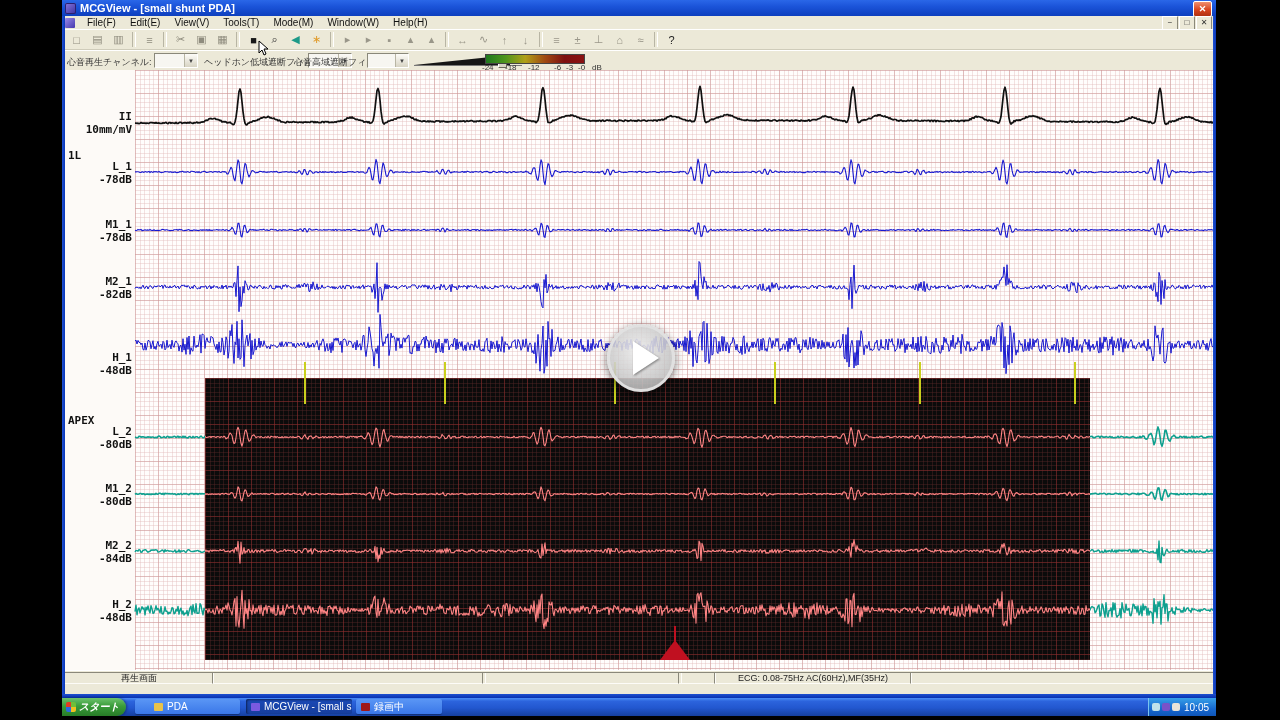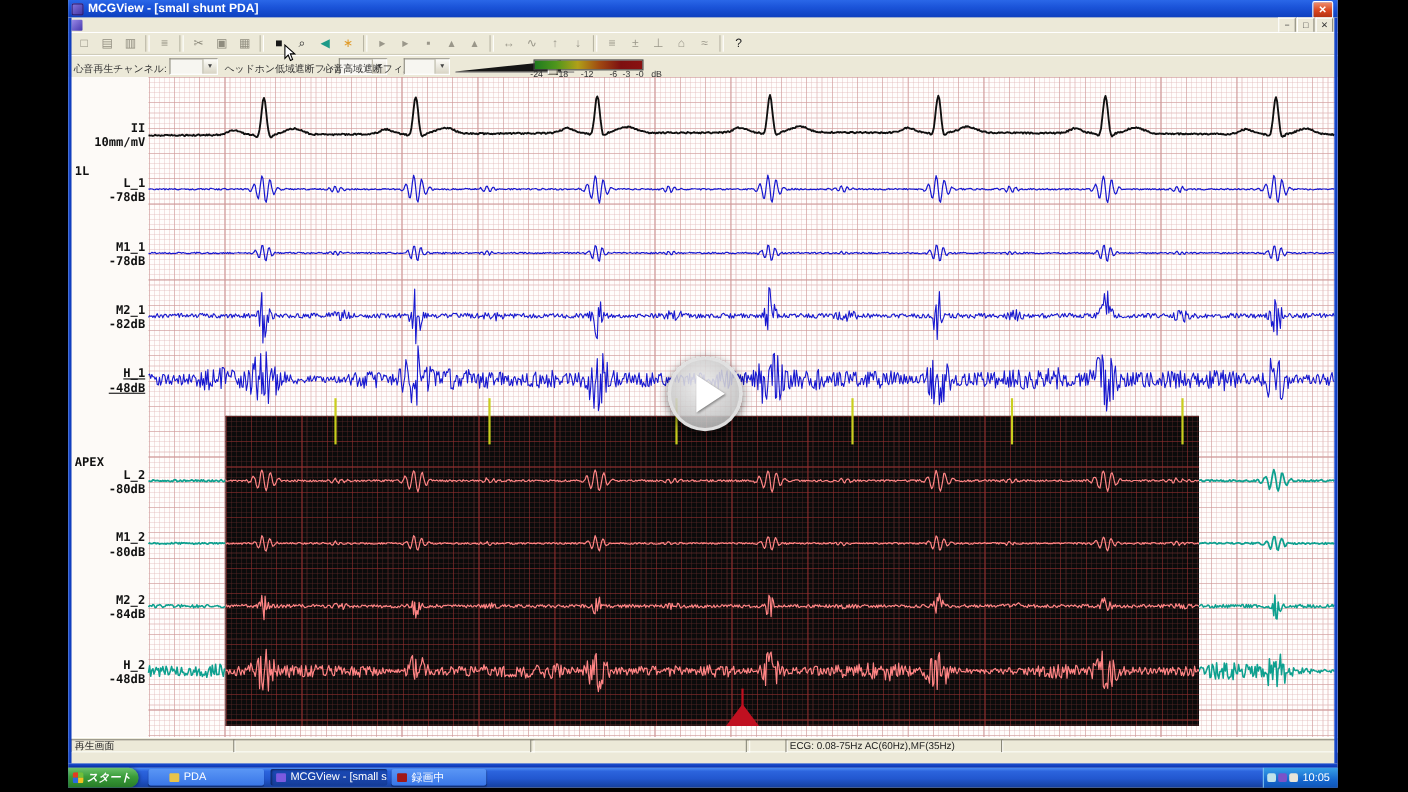--- a/index.html
+++ b/index.html
@@ -75,21 +75,21 @@
     font-size:11px;font-weight:bold;color:#111;}
   .play{position:absolute;left:545px;top:254px;width:68px;height:68px;border-radius:50%;
     background:radial-gradient(circle at 45% 38%,rgba(235,235,235,.92),rgba(175,175,175,.85));
     border:3px solid rgba(225,225,225,.95);box-shadow:0 3px 10px rgba(0,0,0,.55);
     box-sizing:border-box;display:flex;align-items:center;justify-content:center;cursor:pointer;}
   .ptri{width:0;height:0;border-left:26px solid #fff;border-top:17px solid transparent;
     border-bottom:17px solid transparent;margin-left:9px;filter:drop-shadow(1px 1px 1px rgba(90,90,90,.7));}
 
   
   .status1{position:absolute;left:0;top:670px;width:100%;height:13px;background:#ece9d8;
-    border-top:1px solid #fff;font-size:9px;color:#222;}
+    border-top:1px solid #fff;font-size:9px;color:#222;text-align:center;}
   .spanel{position:absolute;top:1px;height:10px;border:1px solid;border-color:#8a887a #fdfcf8 #fdfcf8 #8a887a;
     padding:0 3px;line-height:10px;white-space:nowrap;overflow:hidden;}
   .status2{position:absolute;left:0;top:683px;width:100%;height:11px;background:#f2f0e4;font-size:8.5px;color:#222;}
   .stext{position:absolute;top:1px;white-space:nowrap;}
   .winbottom{position:absolute;left:0;top:694px;width:100%;height:4px;
     background:linear-gradient(#1e50d0,#0831b0);}
   .sideborder{position:absolute;top:16px;width:3px;height:678px;background:linear-gradient(to right,#1e50d0,#0a36b8);z-index:5;}
 
   
   .taskbar{position:absolute;left:0;top:698px;width:100%;height:18px;
@@ -123,20 +123,29 @@
   <div class="desk">
 
     <div class="titlebar">
       <span class="appicon16"></span>
       <span>MCGView - [small shunt PDA]</span>
       <span class="closebtn">✕</span>
     </div>
 
     <div class="menubar">
       <span class="appicon13"></span>
+      <span id="menuItems" style="display:flex;">
+          <span class="menuitem">File(F)</span>
+          <span class="menuitem">Edit(E)</span>
+          <span class="menuitem">View(V)</span>
+          <span class="menuitem">Tools(T)</span>
+          <span class="menuitem">Mode(M)</span>
+          <span class="menuitem">Window(W)</span>
+          <span class="menuitem">Help(H)</span>
+        </span>
       <span class="mdi">
         <span class="mdibtn">−</span>
         <span class="mdibtn">□</span>
         <span class="mdibtn">✕</span>
       </span>
     </div>
 
     <div class="toolbar1" id="toolbar1">
         <span class="tbico" style="color: rgb(143, 140, 126);">□</span>
         <span class="tbico" style="color: rgb(143, 140, 126);">▤</span>
@@ -259,21 +268,21 @@
           <div>-78dB</div>
         </div>
         <div class="chlabel" style="top: 148px;">
           <div>M1_1</div>
           <div>-78dB</div>
         </div>
         <div class="chlabel" style="top: 205px;">
           <div>M2_1</div>
           <div>-82dB</div>
         </div>
-        <div class="chlabel" style="top: 263px; text-decoration: underline;">
+        <div class="chlabel" style="top: 281px;">
           <div>H_1</div>
           <div>-48dB</div>
         </div>
         <div class="chlabel" style="top: 355px;">
           <div>L_2</div>
           <div>-80dB</div>
         </div>
         <div class="chlabel" style="top: 412px;">
           <div>M1_2</div>
           <div>-80dB</div>

